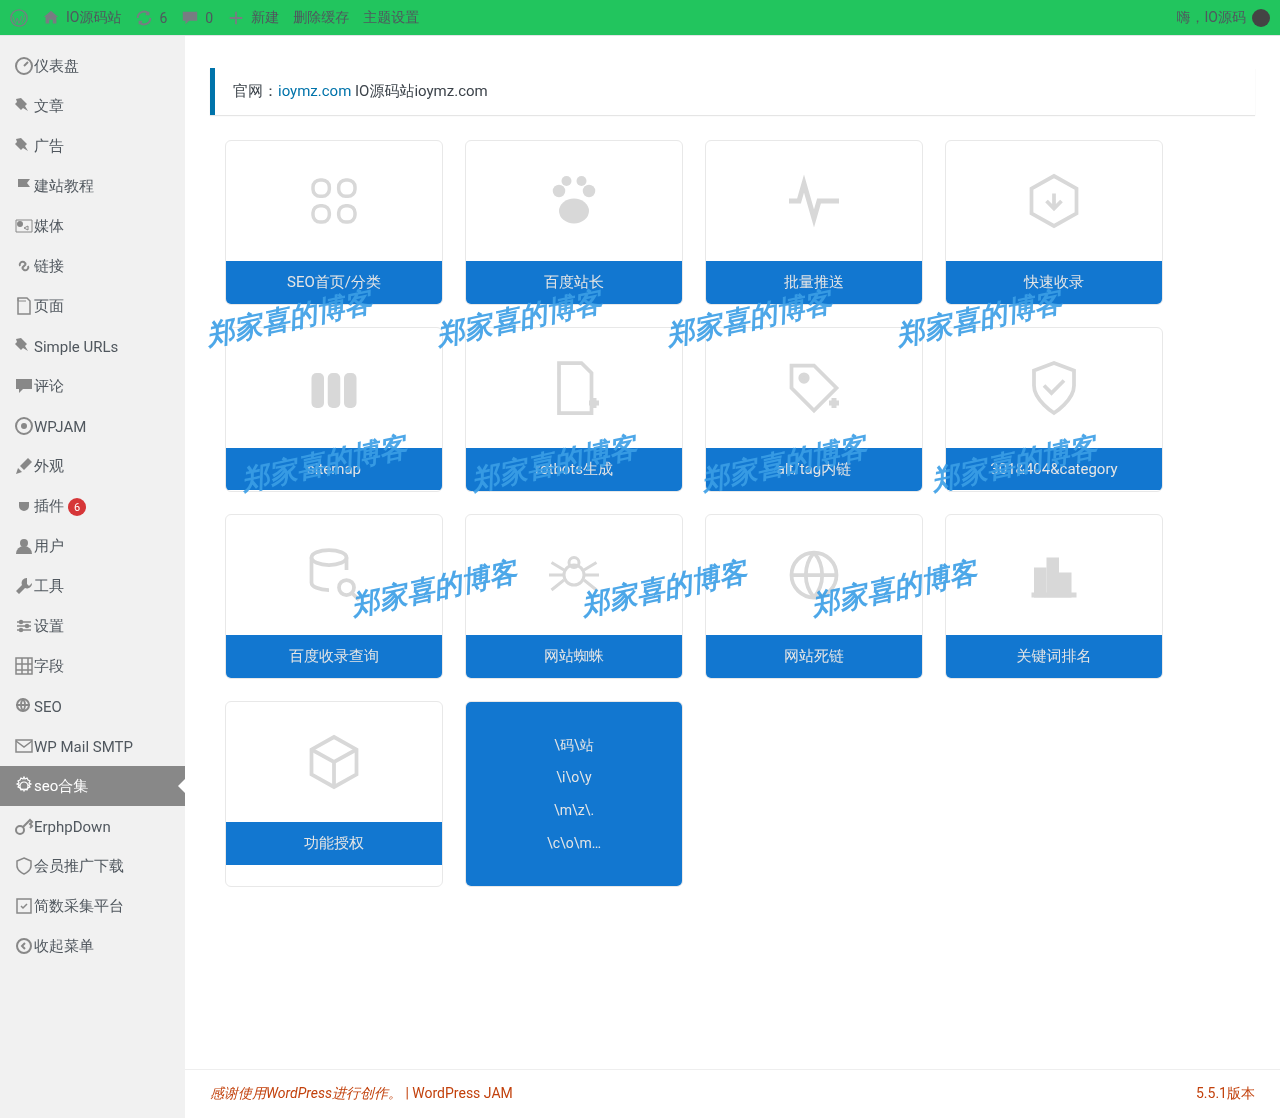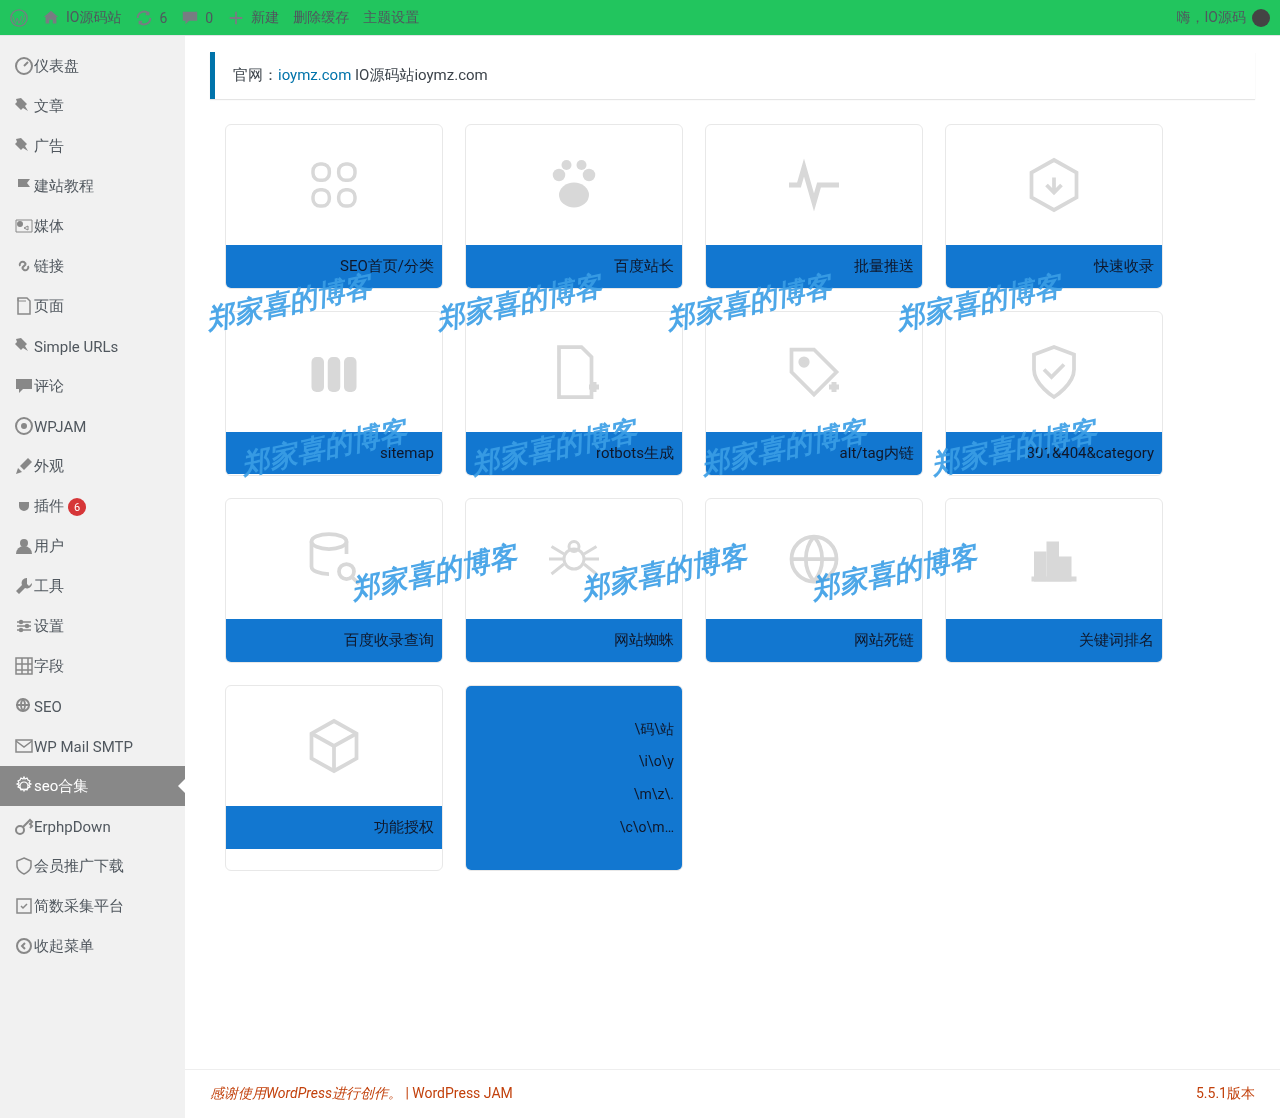--- a/index.html
+++ b/index.html
@@ -16,29 +16,29 @@
 
 .sidebar { position: absolute; top: 36px; left: 0; width: 185px; background: #f1f1f1; bottom: 0; padding-top: 10px; }
 .menu-item { display: flex; align-items: flex-end; gap: 0; padding: 10px 14px; color: #50575e; cursor: pointer; font-size: 15px; }
 .menu-item.active { background: #888; color: #ffffff; position: relative; }
 .menu-item.active::after { content:""; position:absolute; right:-1px; top:50%; transform:translateY(-50%); width:0;height:0;border-top:8px solid transparent;border-bottom:8px solid transparent;border-right:8px solid #fff; }
 .menu-icon { width: 20px; height: 20px; display: inline-flex; align-items:center; justify-content:center; color: #888; flex-shrink:0; }
 .menu-item.active .menu-icon { color: #fff; }
 .badge { background:#d63638; color:#fff; border-radius:10px; min-width:18px; height:18px; font-size:11px; display:inline-flex; align-items:center; justify-content:center; margin-left:4px; padding:0 5px; }
 
 
-.main { position: absolute; top: 36px; left: 185px; right: 0; bottom: 0; background: #fff; padding: 16px 25px 60px 25px; overflow: auto; }
+.main { position: absolute; top: 36px; left: 185px; right: 0; bottom: 0; background: #fff; padding: 32px 25px 60px 25px; overflow: auto; }
 .notice { border-left: 5px solid #0073aa; background: #fff; box-shadow: 0 1px 1px rgba(0,0,0,0.1); padding: 14px 18px; margin-bottom: 25px; font-size: 15px; }
 .notice a { color: #0073aa; text-decoration: none; }
 
 
 .grid { display: flex; flex-wrap: wrap; gap: 22px; padding: 0 15px; position: relative; }
 .card { width: 218px; border: 1px solid #e8e8e8; border-radius: 6px; overflow: hidden; background: #fff; cursor: pointer; }
 .card .ico { height: 120px; display: flex; align-items: center; justify-content: center; color: #d8d8d8; }
-.card .lbl { background: #1277d0; color: #0f172a; text-align: right; padding: 12px 8px; font-size: 15px; }
+.card .lbl { background: #1277d0; color: #e5e5e5; text-align: center; padding: 12px 8px; font-size: 15px; }
 .card.full-blue .lbl { height: 184px; display:flex; flex-direction:column; justify-content:center; gap:6px; font-size:14px; line-height:1.9; }
 
 
 .wm { position: absolute; color: #3a9ee6; font-size: 28px; font-weight: bold; font-style: italic; transform: rotate(-12deg); opacity: 0.9; pointer-events:none; white-space:nowrap; user-select:none; }
 
 
 .footer { position: absolute; left: 185px; right: 0; bottom: 0; background: #fff; padding: 15px 25px; display: flex; align-items: center; font-size: 14px; color: #c2410c; border-top:1px solid #eee;}
 .footer .ver { margin-left: auto; }
 </style>
 </head>

